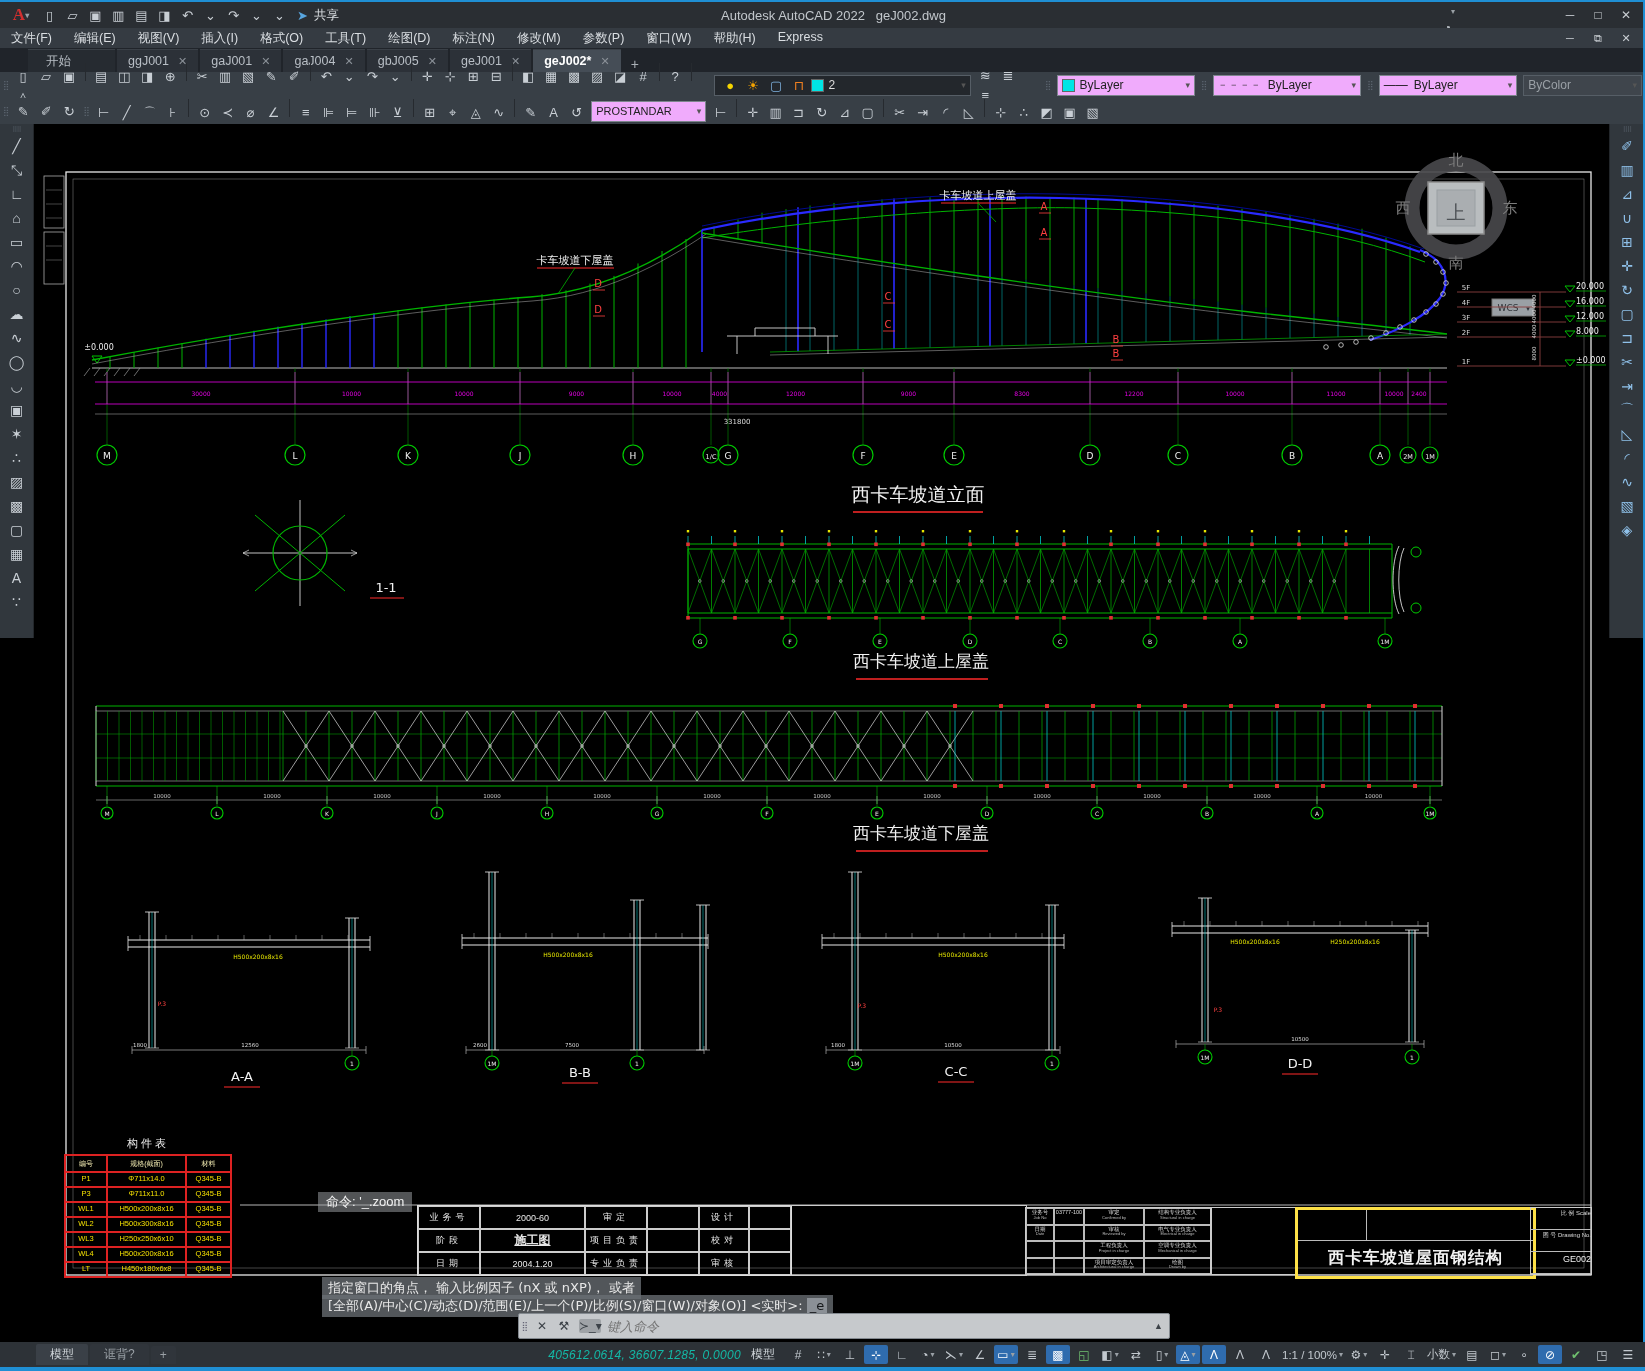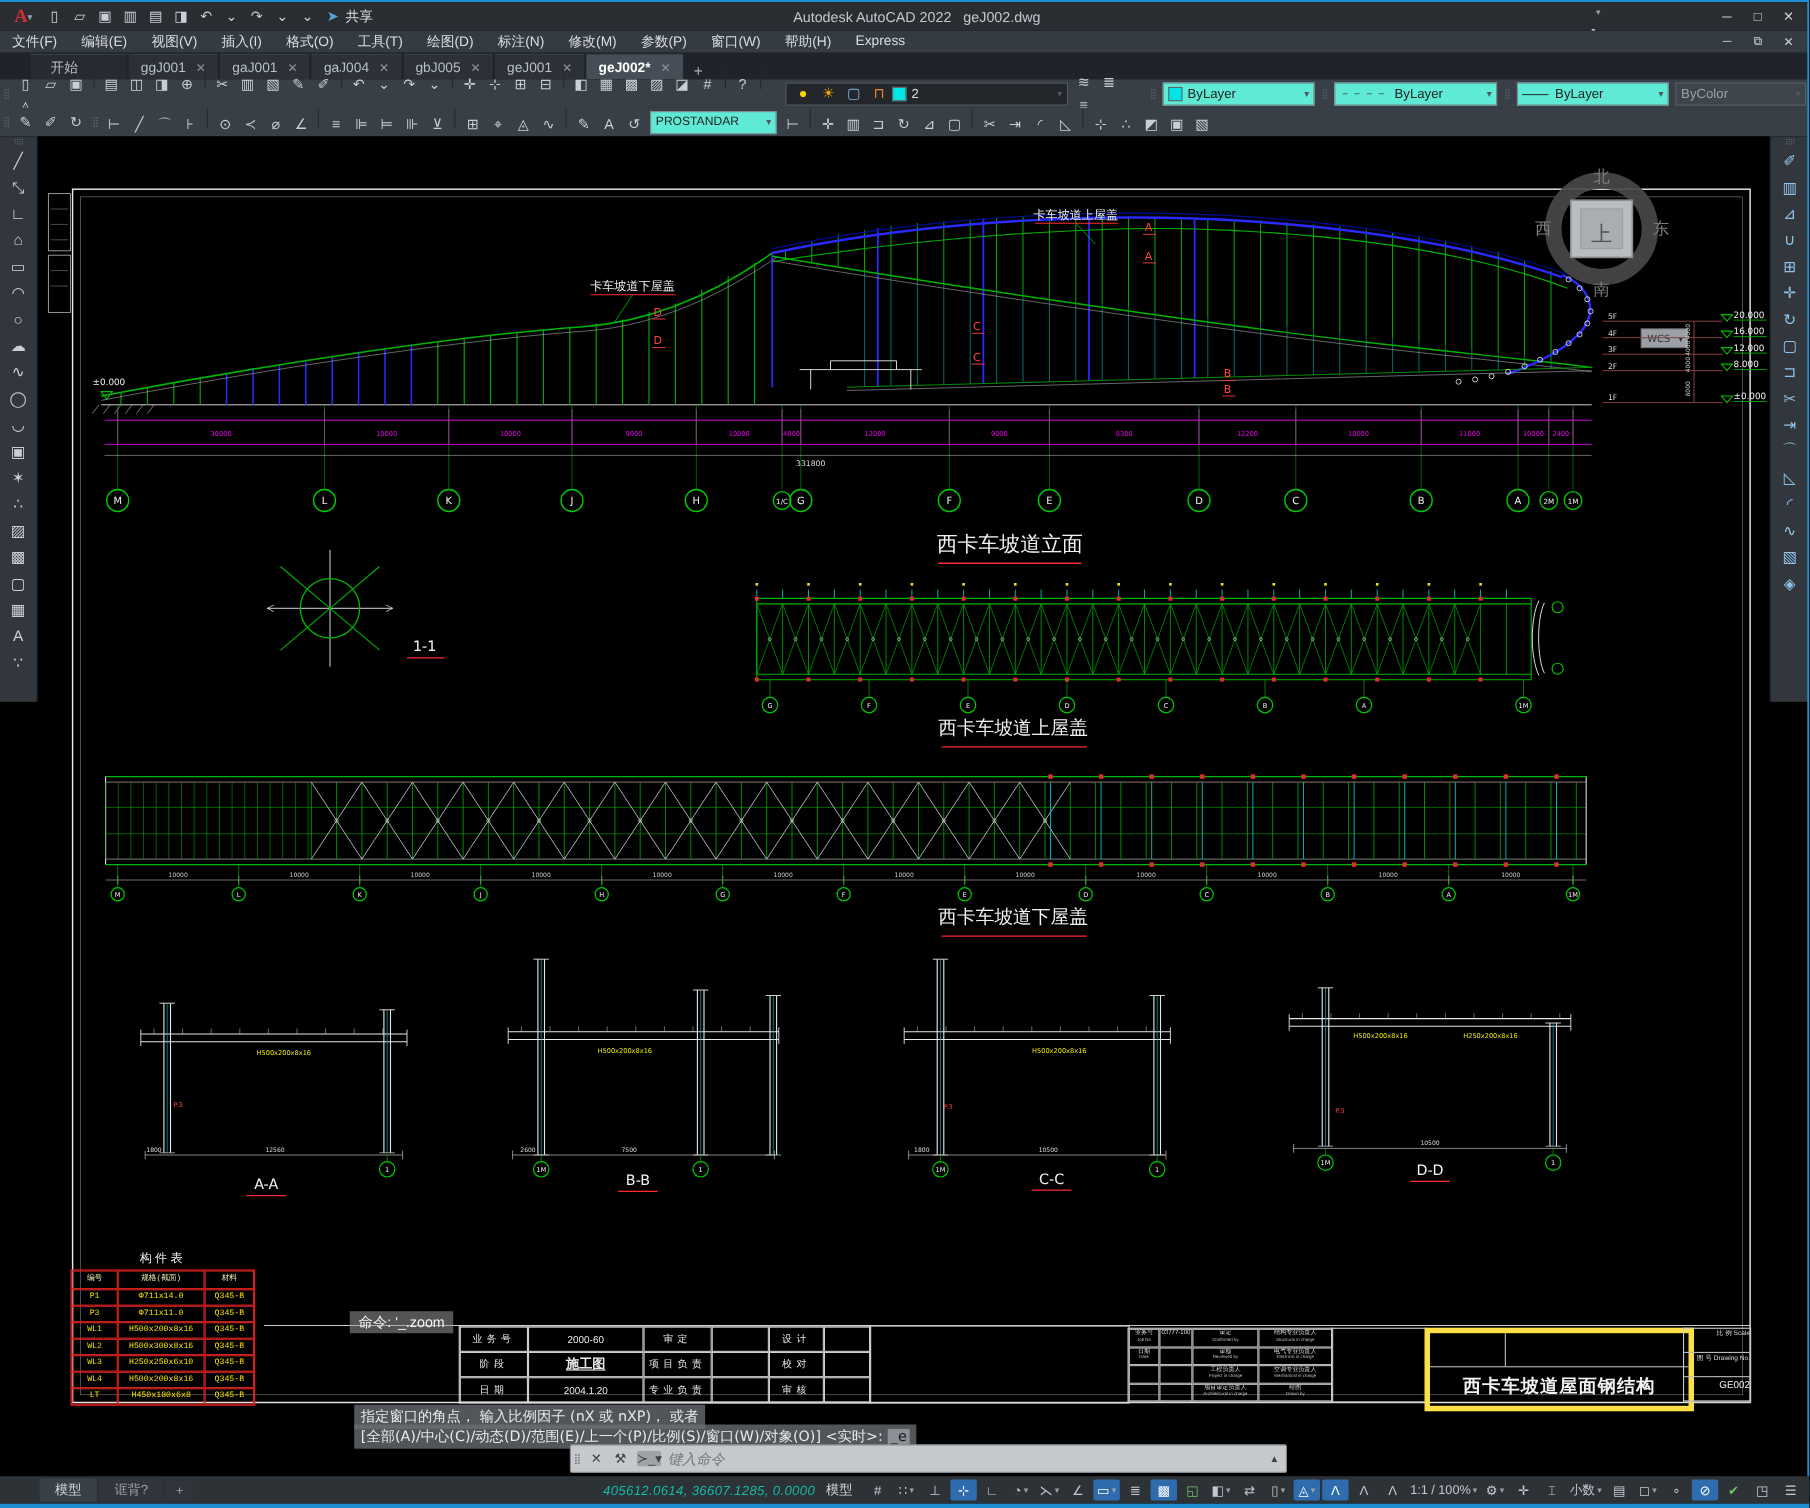--- a/index.html
+++ b/index.html
@@ -10,21 +10,21 @@
   #topline{left:0;top:0;width:1645px;height:2px;background:#1f8fd4;}
   #titlebar{left:0;top:2px;width:1645px;height:26px;background:#2a2e33;display:flex;align-items:center;}
   #menubar{left:0;top:28px;width:1645px;height:20px;background:#353b42;display:flex;align-items:center;font-size:12.5px;}
   #tabbar{left:0;top:48px;width:1645px;height:24px;background:#20242a;display:flex;align-items:flex-end;padding-left:28px;}
   #tb1{left:0;top:72px;width:1645px;height:26px;background:#383f46;display:flex;align-items:center;border-bottom:1px solid #2a2e33;}
   #tb2{left:0;top:98px;width:1645px;height:26px;background:#383f46;display:flex;align-items:center;}
   .icon{display:inline-flex;width:21px;height:20px;margin:0 1px;align-items:center;justify-content:center;
         color:#c9cfd5;font-size:13px;border-radius:2px;cursor:default;}
   .tsep{display:inline-block;width:1px;height:18px;background:#262a2f;margin:0 4px;}
   .grip{color:#5a636d;font-size:9px;letter-spacing:-1px;margin:0 3px;}
-  .combo{display:inline-flex;align-items:center;background:#5eead4;color:#222;font-size:12px;
+  .combo{display:inline-flex;align-items:center;background:#f0abfc;color:#222;font-size:12px;
          height:19px;border:1px solid #7d858d;padding:0 4px;margin:0 3px;}
   .combo .car{margin-left:auto;color:#555;font-size:9px;padding-left:6px;}
   .combo.dark{background:#23272c;color:#ddd;border-color:#565e66;}
   .combo.dis{background:#3f454c;color:#9aa0a6;border-color:#565e66;}
   .swatch{width:11px;height:11px;display:inline-block;margin-right:5px;border:1px solid #666;}
   .menu-item{padding:2px 11px;color:#dadee2;}
   
   .ftab{display:flex;align-items:center;gap:9px;height:22px;padding:0 11px;background:#2c3138;
         color:#b9bfc6;font-size:12.5px;margin-right:2px;border-top:1px solid #3a4047;}
   .ftab .x{color:#8b9198;font-size:11px;}
@@ -58,34 +58,34 @@
   #cmd-float{position:absolute;left:284px;top:1068px;font-size:13px;color:#f2f2f2;background:rgba(150,153,156,.55);padding:1px 8px;}
   #cmdbar{position:absolute;left:484px;top:1189px;width:650px;height:24px;background:#c6c9cc;border:1px solid #83898f;
           border-radius:2px;display:flex;align-items:center;}
   #cmdbar .dock{width:12px;color:#667;font-size:9px;text-align:center;}
   #cmdbar .cbtn{width:22px;text-align:center;color:#3c4248;font-size:12px;}
   #cmd-input{flex:1;border:none;background:transparent;font-size:13px;font-style:italic;color:#555;outline:none;}
   #cmdbar .up{color:#3c4248;font-size:9px;padding:0 6px;}
   
   .mtbl{position:absolute;left:30px;top:1012px;width:168px;}
   .mtbl .cap{color:#eee;font-size:11px;text-align:center;letter-spacing:3px;margin-bottom:3px;}
-  .mgrid{display:grid;grid-template-columns:42px 79px 45px;border:1.5px solid #d22;font-family:Liberation Mono, monospace;}
+  .mgrid{display:grid;grid-template-columns:42px 79px 45px;border:1.5px solid #d22;}
   .mgrid div{border:0.5px solid #d22;color:#f5e100;font-size:7.5px;text-align:center;line-height:12.8px;height:13px;overflow:hidden;}
   .mgrid div.hd{color:#f0e9b0;font-size:7px;height:15px;line-height:15px;}
   .tb-c{position:absolute;left:383px;top:1081px;display:grid;grid-template-columns:62px 105px 62px 52px 50px 42px;
         grid-auto-rows:23px;border:1px solid #ddd;}
   .tb-c div{border:0.5px solid #ccc;color:#e8e8e8;font-size:9px;display:flex;align-items:center;justify-content:center;overflow:hidden;}
   .tb-c div.lb{letter-spacing:4px;}
   .tb-c div.big{font-size:12px;font-weight:bold;text-decoration:underline;}
   .cellbox{position:absolute;border:1px solid #ccc;}
   .pgrid{position:absolute;left:991px;top:1083px;display:grid;grid-template-columns:28px 30px 60px 67px;
          grid-auto-rows:16.5px;border:1px solid #ccc;}
   .pgrid div{border:0.5px solid #bbb;color:#ddd;font-size:5.5px;line-height:1.05;text-align:center;overflow:hidden;padding-top:1px;}
   .pgrid .en{display:block;font-size:4.5px;color:#bbb;transform:scale(.9);}
-  #tb-title{position:absolute;left:1261px;top:1083px;width:235px;height:66px;border:5px solid #fde047;}
+  #tb-title{position:absolute;left:1261px;top:1083px;width:235px;height:66px;border:3px solid #fde047;}
   #tb-title .r1{height:30px;border-bottom:1px solid #bbb;display:flex;}
   #tb-title .r1 div{flex:none;border-right:1px solid #bbb;height:100%;}
   #tb-title .big{height:34px;display:flex;align-items:center;justify-content:center;color:#f2f2f2;
                  font-size:16.5px;font-weight:bold;letter-spacing:1px;}
   #tb-scale{position:absolute;left:1496px;top:1083px;width:60px;height:66px;border:1px solid #ccc;display:flex;flex-direction:column;}
   #tb-scale div{flex:1;border-bottom:0.5px solid #bbb;color:#ddd;font-size:6px;text-align:right;line-height:1.2;padding-top:2px;}
   
   #statusbar{left:0;top:1342px;width:1645px;height:25px;background:#2d3237;display:flex;align-items:center;font-size:12px;}
   .stab{padding:2px 14px;color:#cfd4d9;background:#3a4047;margin-right:2px;border-radius:2px 2px 0 0;}
   .stab.dim{background:#30353b;color:#9aa0a6;}

